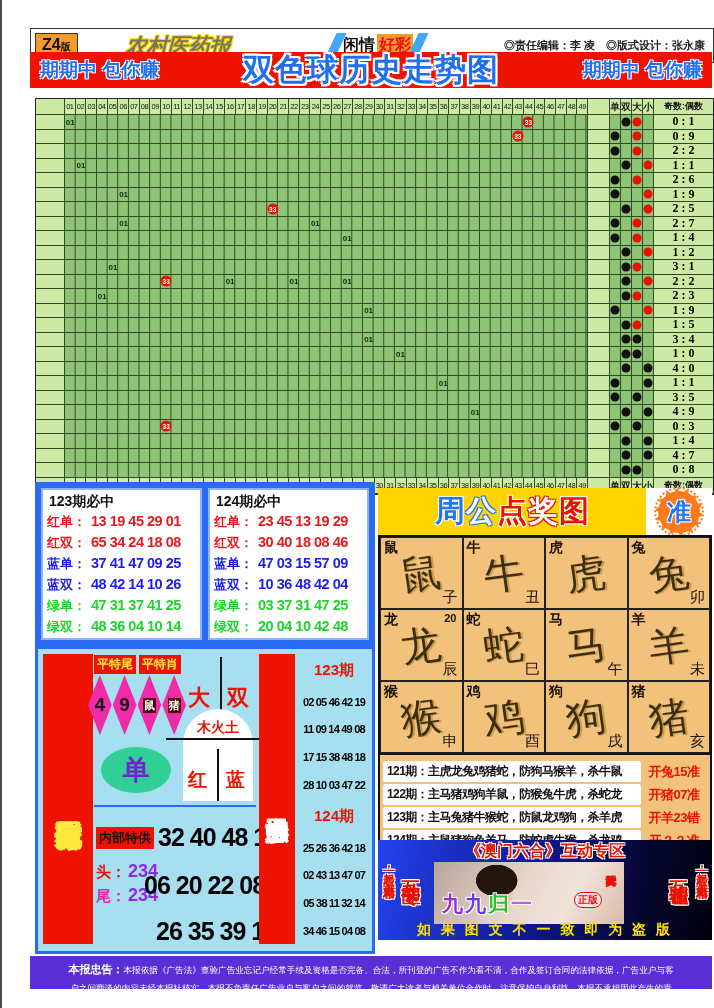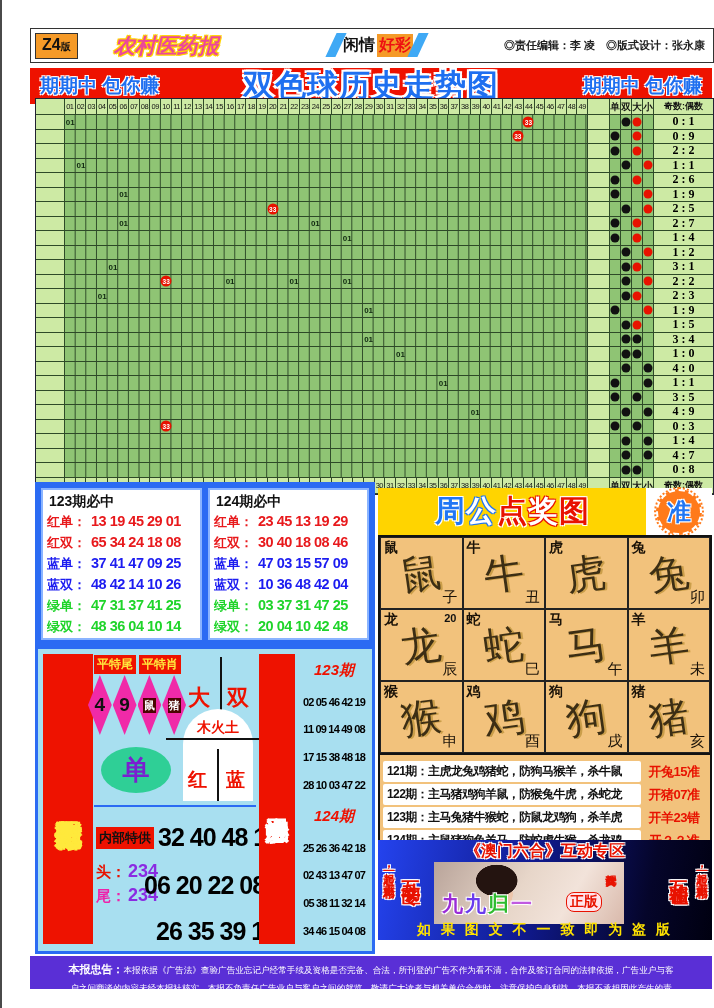--- a/index.html
+++ b/index.html
@@ -7,32 +7,32 @@
         font-family:"Liberation Sans",sans-serif;}
   #page-edge{position:absolute;left:0;top:0;bottom:0;width:2px;background:#4a4a4a;}
   .abs{position:absolute;}
 
   
   #hdr{left:30px;top:28px;width:682px;height:33px;background:#fff;border:1px solid #333;
        display:flex;align-items:center;gap:22px;}
   #ed-box{background:#f59a28;border:1px solid #333;margin-left:4px;padding:1px 6px;color:#111;
           font-weight:bold;font-size:16px;line-height:20px;}
   #ed-box .ban{font-size:10px;font-weight:bold;}
-  #paper-name{margin-left:14px;font-size:21px;font-weight:bold;font-style:italic;color:#ec4899;
+  #paper-name{margin-left:26px;font-size:21px;font-weight:bold;font-style:italic;color:#737373;
       font-family:"Liberation Serif",serif;
       text-shadow:1px 1px 0 #ffd400,-1px -1px 0 #ffd400,1px -1px 0 #ffd400,-1px 1px 0 #ffd400;}
   #hdr-center{position:absolute;left:300px;top:3px;height:26px;display:flex;align-items:center;}
   .slash{width:10px;height:24px;background:#3fa9f5;transform:skewX(-25deg);}
   #xianqing{font-size:16px;color:#111;font-weight:bold;padding:0 2px;}
   #haocai{font-size:16px;color:#e11;font-weight:bold;background:#f59a28;padding:1px 2px;}
   #hdr-right{position:absolute;right:8px;top:9px;font-size:11px;color:#222;}
   #hdr-right b{font-weight:bold;}
 
   
-  #banner{left:30px;top:68px;width:682px;height:36px;background:#ee1200;display:flex;
+  #banner{left:30px;top:52px;width:682px;height:36px;background:#ee1200;display:flex;
           align-items:center;justify-content:space-between;padding:0 10px;box-sizing:border-box;}
   .ban-side{font-size:19px;font-weight:bold;color:#1f6ff0;
      text-shadow:1px 1px 0 #fff,-1px -1px 0 #fff,1px -1px 0 #fff,-1px 1px 0 #fff;}
   #ban-title{font-size:31px;font-weight:bold;color:#1f6ff0;letter-spacing:1px;
      text-shadow:2px 2px 0 #fff,-2px -2px 0 #fff,2px -2px 0 #fff,-2px 2px 0 #fff,0 2px 0 #fff,0 -2px 0 #fff;}
 
   
   #grid{left:35px;top:98px;width:677px;background:#8fc474;border:1px solid #223;}
   .trow{display:grid;grid-template-columns:28px repeat(49,1fr) 22px 11px 11px 11px 11px 60px;
         height:13.5px;border-bottom:1px solid #2e4a28;}
@@ -97,21 +97,21 @@
            border-radius:50%;display:flex;align-items:center;justify-content:center;}
   #ellipse span{font-size:27px;font-weight:bold;color:#7a1fd0;}
   #hr-blue{position:absolute;left:56px;top:156px;width:162px;height:2px;background:#2b6bf3;}
   #neibu{position:absolute;left:58px;top:178px;background:#ee1200;color:#111;font-size:13px;
          font-weight:bold;padding:2px 3px;}
   .bignum{position:absolute;color:#000;font-size:25px;font-weight:bold;letter-spacing:-1px;white-space:nowrap;}
   .touwei{position:absolute;font-size:15px;font-weight:bold;}
   .touwei .val{font-size:18px;color:#8a2be2;margin-left:2px;}
   #tail-col{position:absolute;left:260px;top:4px;width:72px;height:292px;display:flex;
             flex-direction:column;justify-content:space-around;align-items:center;}
-  .tail-p{color:#ee1200;font-size:15px;font-weight:bold;font-style:italic;}
+  .tail-p{color:#ee1200;font-size:15px;font-weight:bold;}
   .tail-row{color:#000;font-size:11px;font-weight:bold;letter-spacing:-0.8px;white-space:nowrap;}
 
   
   #zg-head{left:378px;top:488px;width:334px;height:47px;display:flex;}
   #zg-yellow{flex:1;background:#ffd400;display:flex;align-items:center;justify-content:center;gap:1px;}
   #zg-yellow span{font-size:30px;font-weight:bold;
       text-shadow:1px 1px 0 #fff,-1px -1px 0 #fff,1px -1px 0 #fff,-1px 1px 0 #fff;}
   .zg-blue{color:#2176f3;}
   .zg-red{color:#e81200;}
   .zg-hblue{color:#fff;text-shadow:1px 1px 0 #2176f3,-1px -1px 0 #2176f3,1px -1px 0 #2176f3,-1px 1px 0 #2176f3 !important;}
@@ -155,21 +155,21 @@
       background:
         radial-gradient(ellipse 34px 26px at 33% 30%,#241410 0 60%,transparent 62%),
         radial-gradient(ellipse 20px 24px at 35% 52%,#ecc5ab 0 60%,transparent 62%),
         linear-gradient(120deg,#b9a49a 0%,#e7d6c9 45%,#f2e3da 70%,#d9b9ab 100%);}
   #nine{position:absolute;left:8px;bottom:6px;font-size:21px;font-weight:bold;letter-spacing:2px;
       text-shadow:1px 1px 0 #fff,-1px -1px 0 #fff,1px -1px 0 #fff,-1px 1px 0 #fff;white-space:nowrap;}
   #nine .n1{color:#9a2bd6;} #nine .n2{color:#6a3bee;} #nine .n3{color:#2fbb2f;} #nine .n4{color:#c05ae0;}
   #liangnv{position:absolute;right:6px;top:4px;writing-mode:vertical-rl;color:#e81200;font-size:11px;
       font-weight:bold;height:54px;}
   #zhengban{position:absolute;right:22px;top:30px;background:#ffe3ea;border:1px solid #e81200;
-      color:#e81200;font-size:14px;font-weight:bold;border-radius:8px;padding:0 3px;}
+      color:#e81200;font-size:10px;font-weight:bold;border-radius:8px;padding:0 3px;}
   #mac-bottom{position:absolute;left:0;right:0;bottom:1px;text-align:center;color:#ffe200;
       font-size:14px;font-weight:bold;letter-spacing:3px;}
 
   
   #disclaimer{left:30px;top:956px;width:682px;height:33px;background:#5a2fd6;color:#fff;
       box-sizing:border-box;padding:3px 36px;text-align:center;}
   #disclaimer .lead{font-weight:bold;font-size:11px;}
   #disclaimer .body{font-size:8.6px;line-height:1.55;}
 </style>
 </head>

